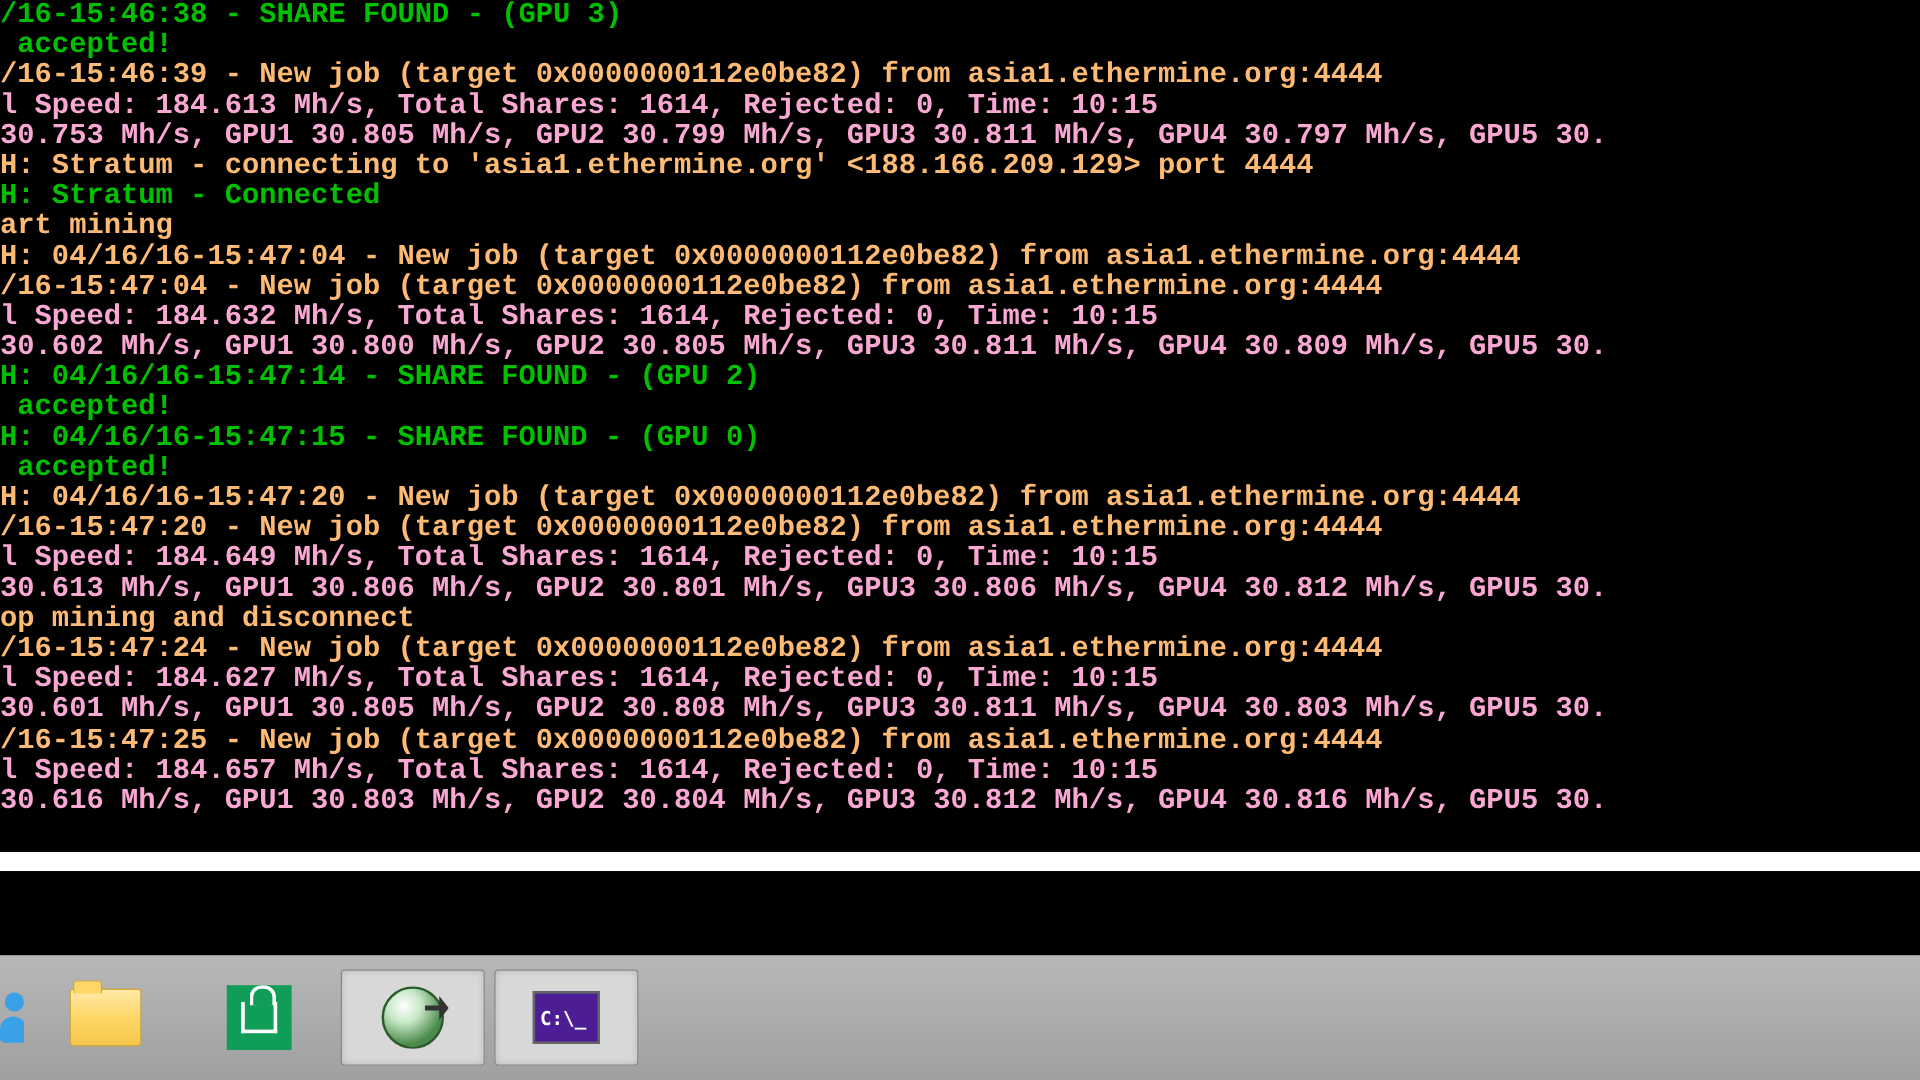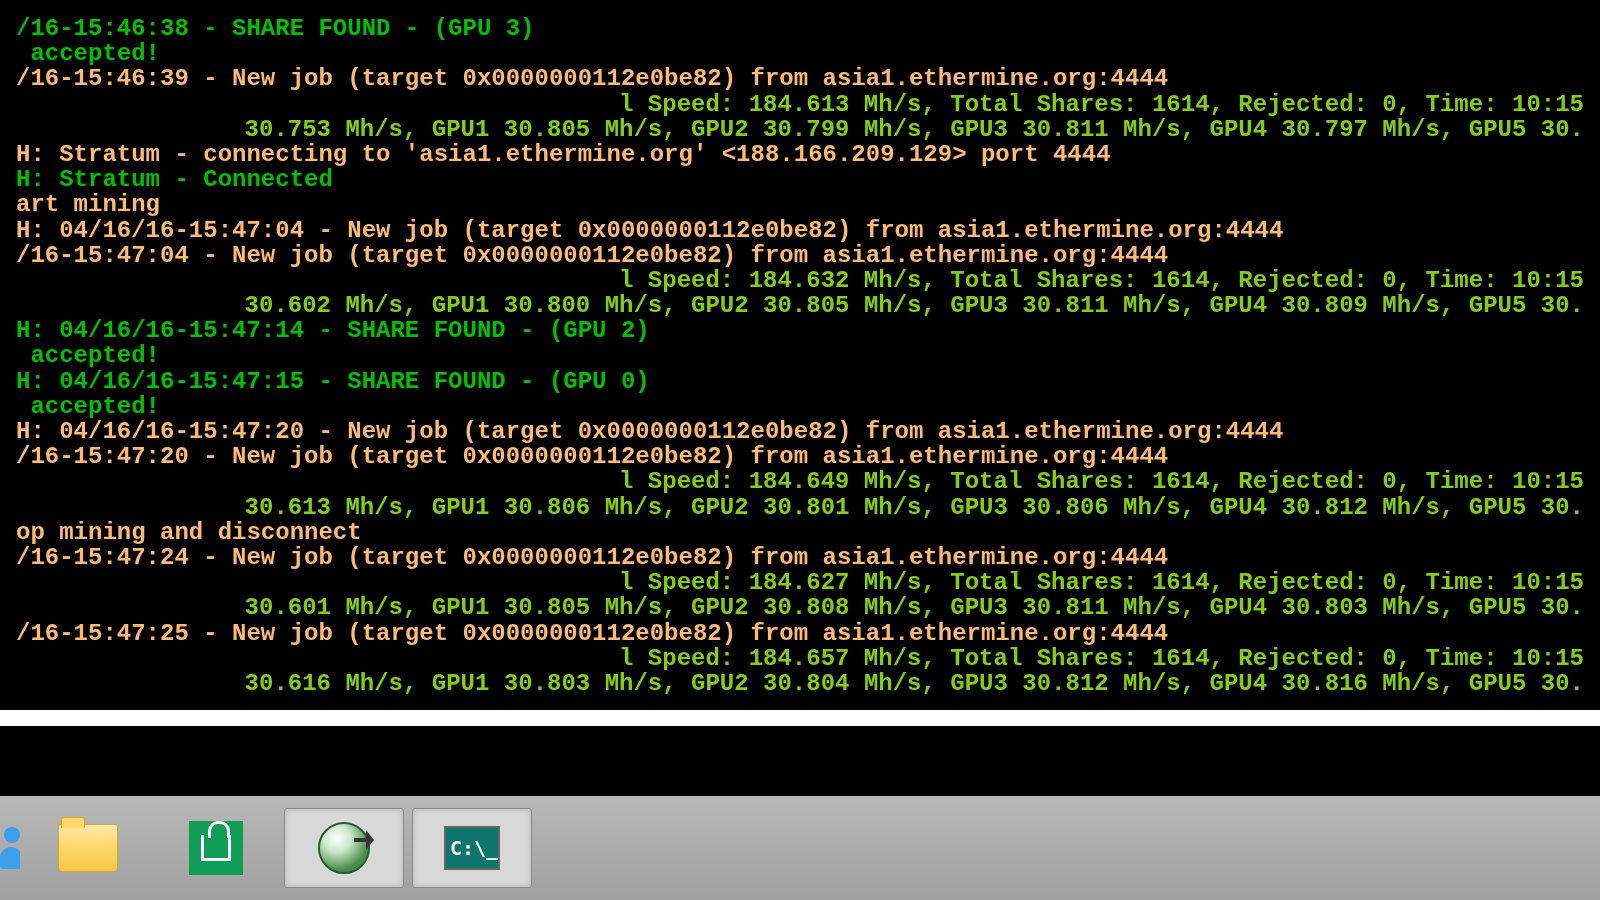--- a/index.html
+++ b/index.html
@@ -9,30 +9,30 @@
       background: #000;
       font-family: 'Consolas', 'Courier New', monospace;
       font-size: 24px;
       font-weight: bold;
       overflow: hidden;
       position: relative;
     }
     .terminal {
       background: #000;
       color: #fff;
-      padding: 16px;
+      padding: 0;
       line-height: 1.05;
       white-space: pre;
       overflow: hidden;
       width: 100%;
       height: 710px;
     }
     .line { display: block; }
     .green { color: #00c000; }
-    .cyan { color: #84cc16; text-align: right; }
+    .cyan { color: #f9a8d4; }
     .white { color: #fdba74; }
     .divider {
       position: absolute;
       top: 710px;
       left: 0;
       width: 100%;
       height: 16px;
       background: #fff;
     }
     .darkstrip {
@@ -125,25 +125,25 @@
     .globe-icon::after {
       content:'';
       position:absolute;
       top: 6px; right: -6px;
       width: 20px; height: 20px;
       background: #333;
       clip-path: polygon(0 40%, 60% 40%, 60% 0, 100% 50%, 60% 100%, 60% 60%, 0 60%);
     }
     .cmd-icon {
       width: 56px; height: 44px;
-      background: #0f766e;
+      background: #4c1d95;
       border: 2px solid #666;
       position: relative;
       color: #fff;
-      font-size: 20px;
+      font-size: 16px;
       font-family: monospace;
       display:flex;
       align-items:center;
       padding-left:4px;
     }
     .person-icon {
       width: 18px; height: 42px;
       position: relative;
     }
     .person-icon::before {

